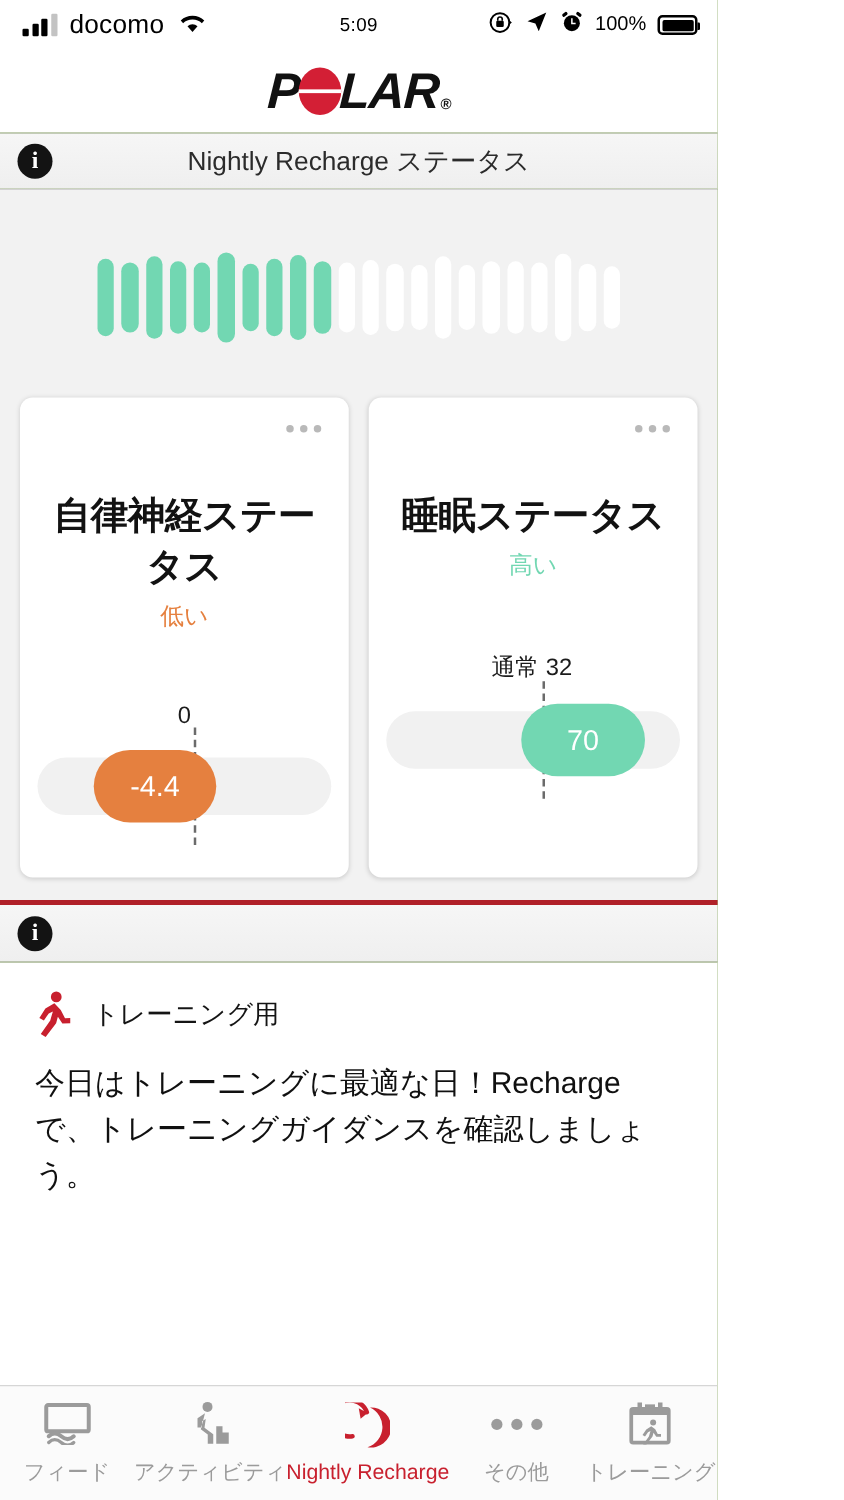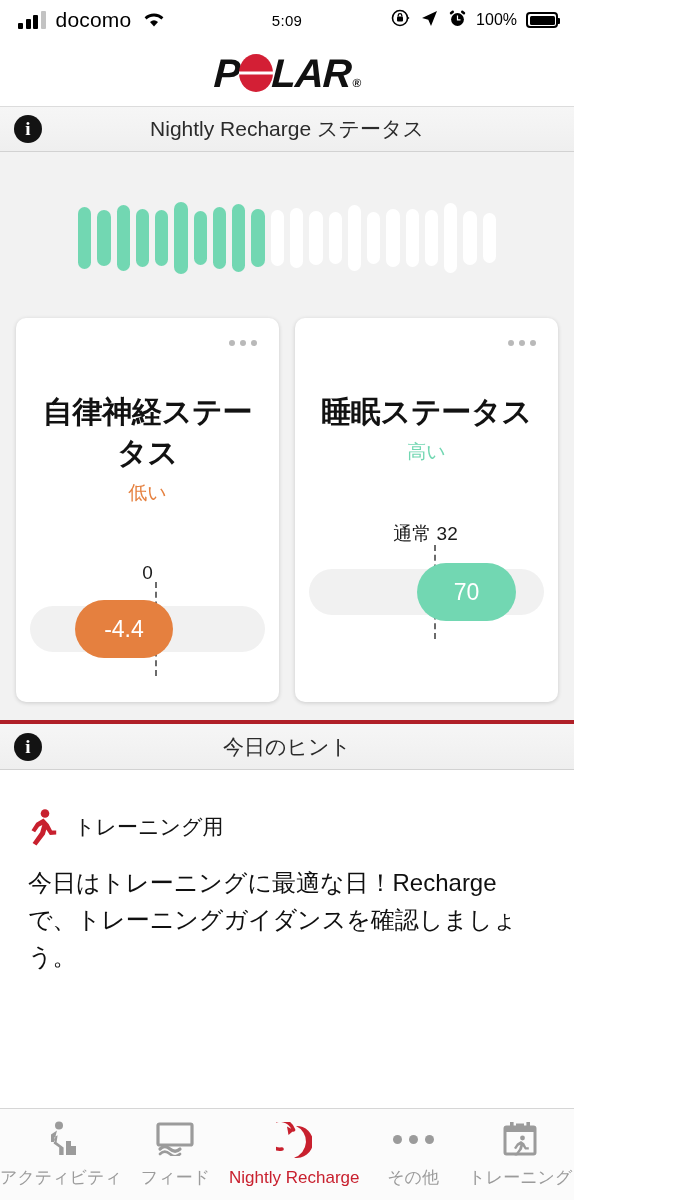--- a/index.html
+++ b/index.html
@@ -171,21 +171,21 @@
     display: flex; align-items: center; justify-content: center;
     color: #fff; font-size: 23px;
   }
   .pill.orange { background: #e5803f; }
   .pill.green  { background: #72d7b2; }
 
   
   .tipbody {
     background: #fff;
     flex: 1 1 auto;
-    padding: 38px 24px 0;
+    padding: 22px 24px 0;
   }
   .tip-head { display: flex; align-items: center; gap: 16px; }
   .run-icon { width: 34px; height: 38px; flex: 0 0 auto; }
   .tip-head .cat { font-size: 21px; color: #141414; }
   .tip-text {
     margin-top: 18px;
     font-size: 24px; line-height: 1.55; color: #101010;
     padding: 0 4px;
   }
 
@@ -333,56 +333,55 @@
             <div class="refline" id="ref1" style="left: 53%;"></div>
             <div class="pill green" id="pill1" style="left: 46%; width: 42%;">70</div>
           </div>
         </div>
       </div>
     </div>
   </div>
 
   <div class="sectionbar tip">
     <span class="info-icon">i</span>
-    <span class="title">今日のヒント</span>
   </div>
 
   <div class="tipbody">
     <div class="tip-head">
       <span class="run-icon">
         <svg width="34" height="38" viewBox="0 0 34 38">
             <circle cx="21" cy="5.5" r="4.3" fill="#c8202e"></circle>
             <path d="M19.5 10.5l-7.2 4.2-4.8 7.6 3.6 2 3.9-5.6 3.3-1.6-2.1 7.2-7.6 10.8 3.9 2.5 8.4-11 1.4-5.1 3.6 5.4 6.3-.3v-4.2l-4.2.2-3.4-6.6z" fill="#c8202e"></path>
           </svg>
       </span>
       <span class="cat">トレーニング用</span>
     </div>
     <div class="tip-text">今日はトレーニングに最適な日！Recharge で、トレーニングガイダンスを確認しましょう。</div>
   </div>
 
   <div class="tabbar">
     <div class="tab">
       <span class="ic">
+        <svg width="40" height="34" viewBox="0 0 40 34">
+            <rect x="3" y="2" width="34" height="21" rx="1.5" fill="none" stroke="#9b9b9b" stroke-width="3.2"></rect>
+            <path d="M5 27c3-3 6.5-3 10 0s6.8 3 10 0" fill="none" stroke="#9b9b9b" stroke-width="3.2" stroke-linecap="round"></path>
+            <path d="M5 32c3-3 6.5-3 10 0s6.8 3 10 0" fill="none" stroke="#9b9b9b" stroke-width="2.6" stroke-linecap="round"></path>
+          </svg>
+      </span>
+      <span class="tl">フィード</span>
+    </div>
+    <div class="tab">
+      <span class="ic">
         <svg width="38" height="36" viewBox="0 0 38 36">
             <circle cx="17" cy="4.5" r="4" fill="#9b9b9b"></circle>
             <path d="M15 9.5l-6 4v7.5h3.6v-5l3-1.8-1 7 7 5.2V34h-4.4v-7.4l-5.6-4.2" fill="#9b9b9b"></path>
             <path d="M24 20h5v5h5v9H24z" fill="#9b9b9b"></path>
           </svg>
       </span>
       <span class="tl">アクティビティ</span>
-    </div>
-    <div class="tab">
-      <span class="ic">
-        <svg width="40" height="34" viewBox="0 0 40 34">
-            <rect x="3" y="2" width="34" height="21" rx="1.5" fill="none" stroke="#9b9b9b" stroke-width="3.2"></rect>
-            <path d="M5 27c3-3 6.5-3 10 0s6.8 3 10 0" fill="none" stroke="#9b9b9b" stroke-width="3.2" stroke-linecap="round"></path>
-            <path d="M5 32c3-3 6.5-3 10 0s6.8 3 10 0" fill="none" stroke="#9b9b9b" stroke-width="2.6" stroke-linecap="round"></path>
-          </svg>
-      </span>
-      <span class="tl">フィード</span>
     </div>
     <div class="tab active">
       <span class="ic">
         <svg width="36" height="38" viewBox="0 0 36 38">
             <path d="M20 4a16 16 0 11-2 31.7A17 17 0 0020 4z" fill="#c8202e"></path>
             <path d="M17.5 7.8A14.5 14.5 0 106 27" fill="none" stroke="#c8202e" stroke-width="3.6" stroke-linecap="round"></path>
             <path d="M11 4.5l7 3.8-5.5 4.6z" fill="#c8202e"></path>
           </svg>
       </span>
       <span class="tl">Nightly Recharge</span>

